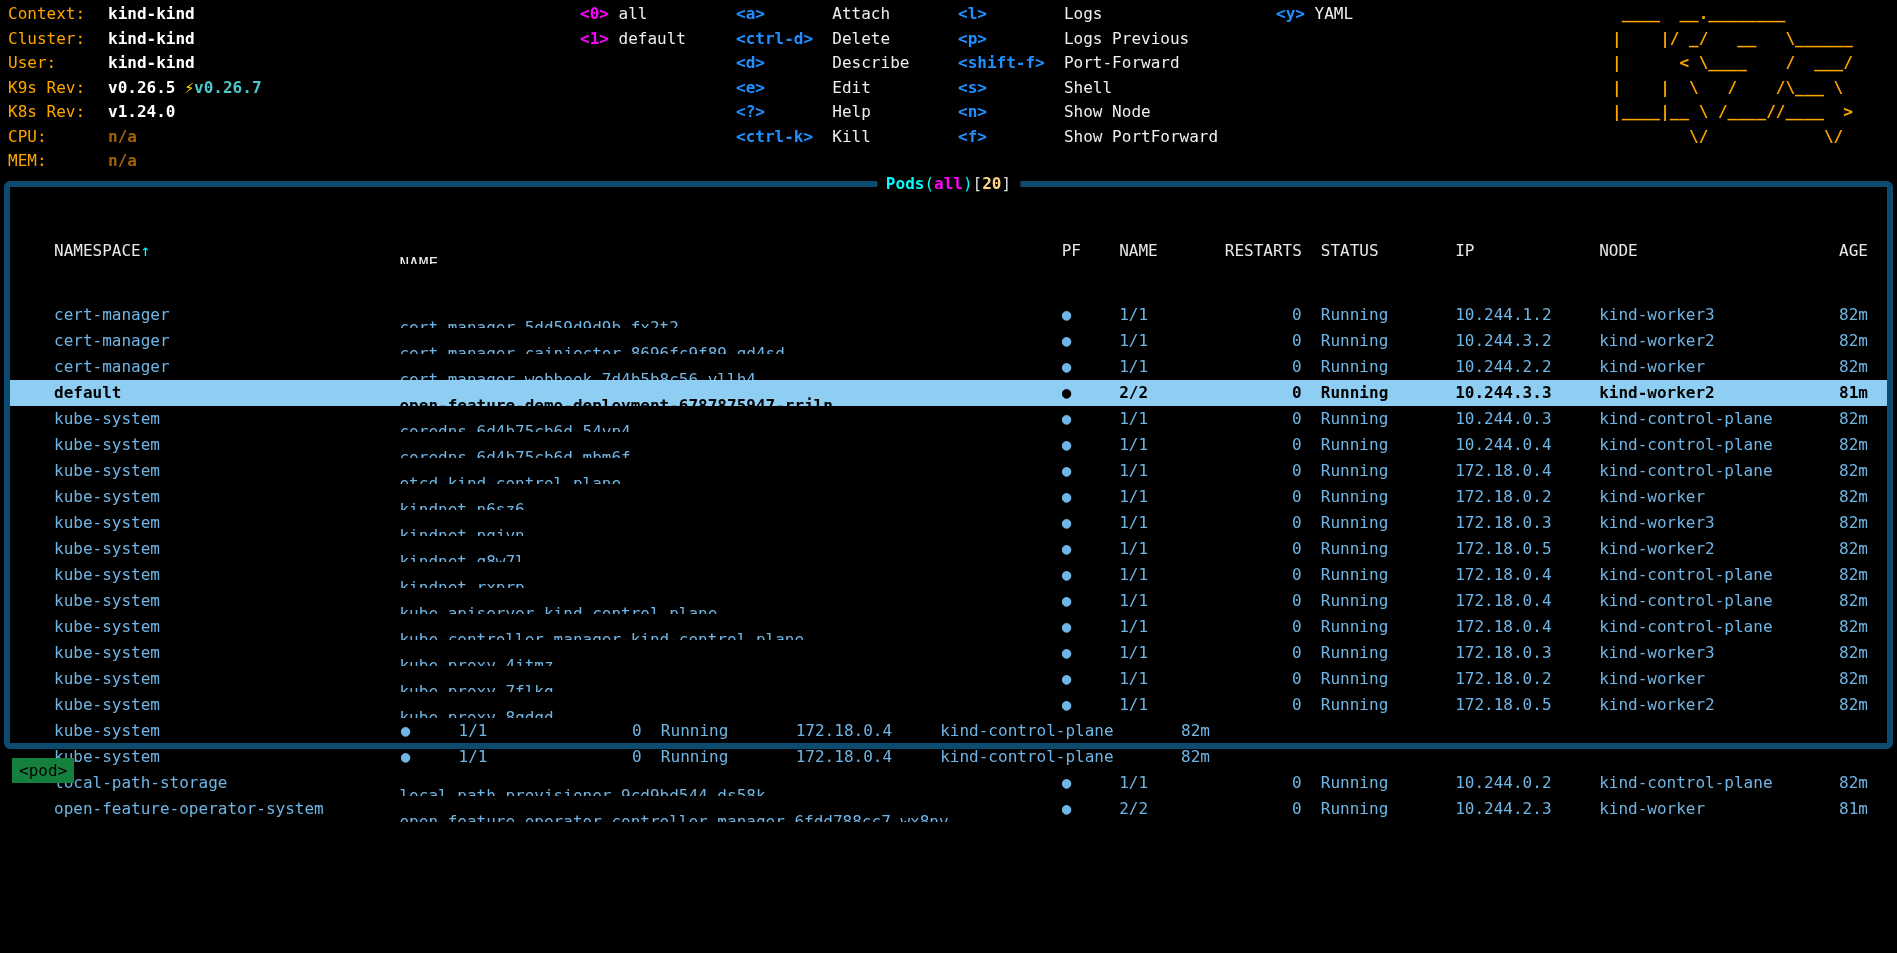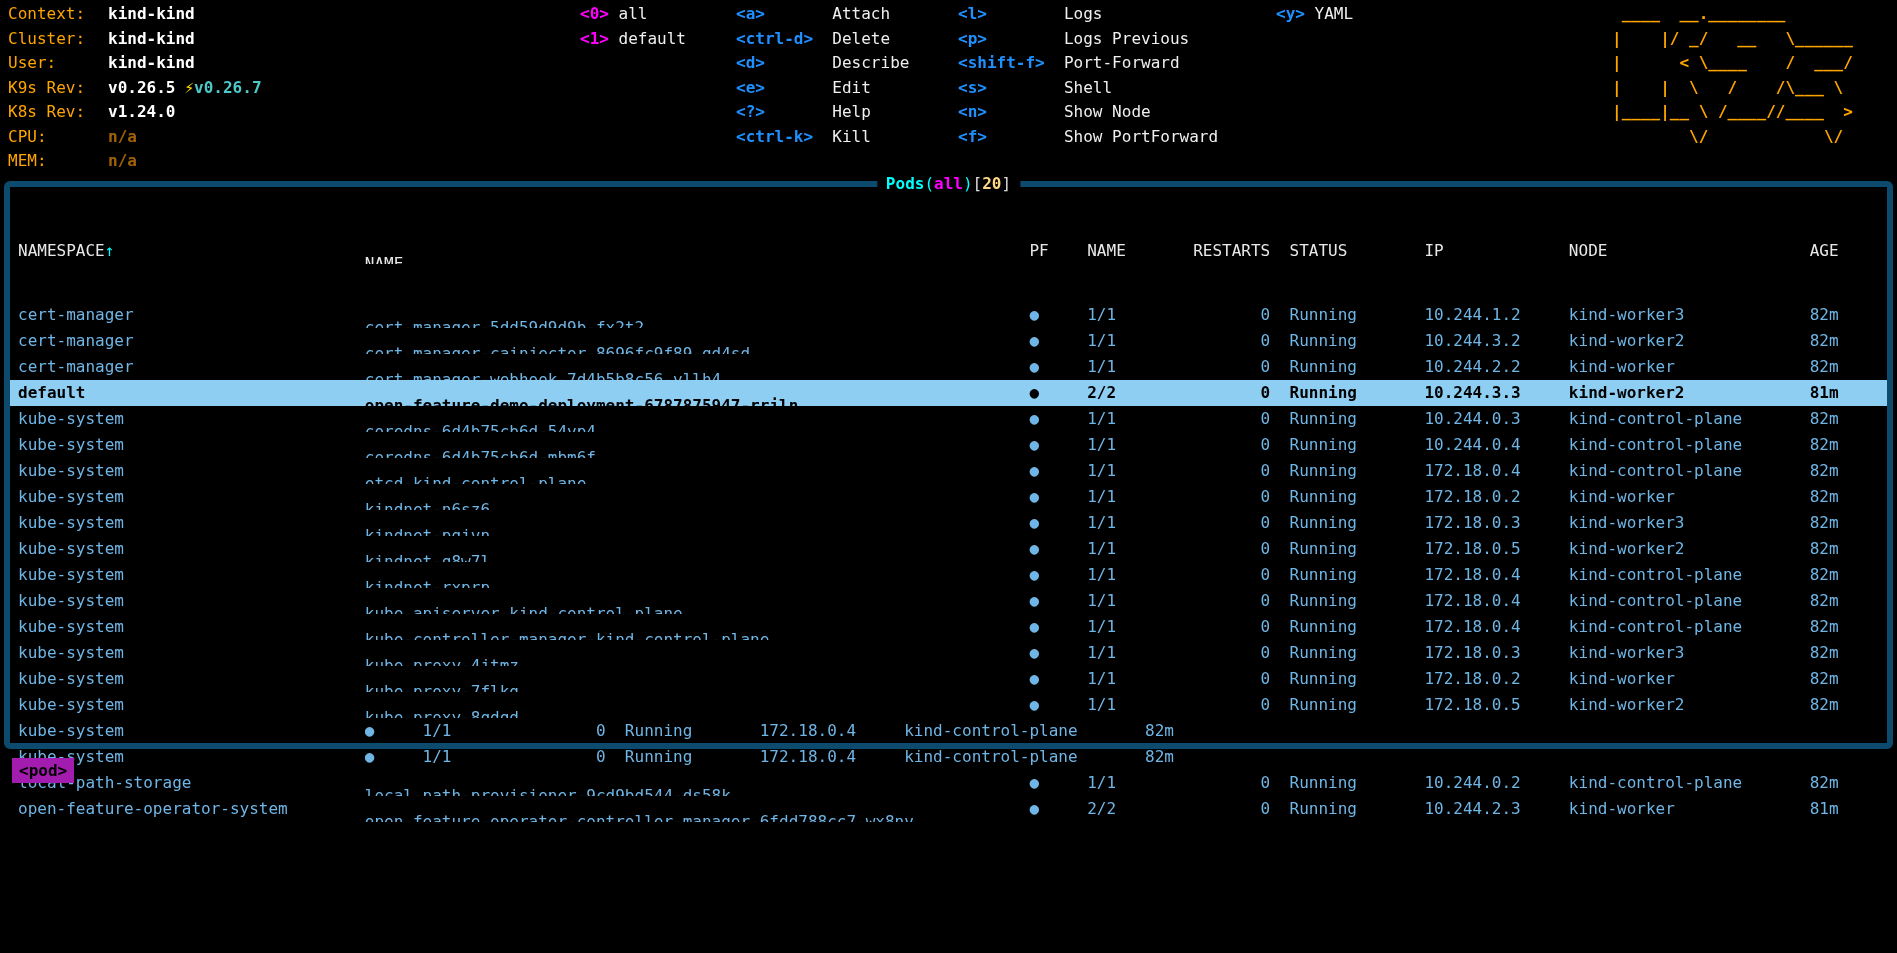--- a/index.html
+++ b/index.html
@@ -48,30 +48,30 @@
   .ti-par { color:#00ffff; font-weight:400; }
   .ti-scope { color:#ff00ff; font-weight:700; }
   .ti-brk { color:#dcdcdc; font-weight:400; }
   .ti-count { color:#ffd787; font-weight:700; }
 
   .table { position:absolute; left:0; top:13px; width:100%; }
   .trow { display:flex; height:26px; line-height:26px; padding-left:8px; color:#6fb5e5; }
   .trow.head { color:#e8e8e8; }
   .trow.selected { background:#8dcef2; color:#000; font-weight:700; }
   .sort-arrow { color:#00ffff; }
-  .c-namespace { width:36ch; } .c-name { width:69ch;margin-top:13px; } .c-pf { width:6ch; }
+  .c-namespace { width:36ch;margin-left:36px; } .c-name { width:69ch;margin-top:13px; } .c-pf { width:6ch; }
   .c-ready { width:11ch; } .c-restarts { width:8ch; text-align:right; }
   .c-status { width:14ch; margin-left:2ch; } .c-ip { width:15ch; }
   .c-node { width:25ch; } .c-age { width:5ch; }
   .trow span { overflow:hidden; }
 
   
   .crumb {
-    position:absolute; left:12px; top:758px; background:#a21caf; color:#000;
-    font-weight:700; padding:2px 7px; line-height:21px;
+    position:absolute; left:12px; top:758px; background:#15803d; color:#000;
+    font-weight:400; padding:2px 7px; line-height:21px;
   }
 </style>
 </head>
 <body>
 
 <div class="screen">
 
   
   <div class="cluster-info"><div class="info-row"><span class="info-label">Context:</span><span class="info-value">kind-kind</span></div><div class="info-row"><span class="info-label">Cluster:</span><span class="info-value">kind-kind</span></div><div class="info-row"><span class="info-label">User:</span><span class="info-value">kind-kind</span></div><div class="info-row"><span class="info-label">K9s Rev:</span><span class="info-value">v0.26.5</span><span class="bolt">⚡</span><span class="upgrade">v0.26.7</span></div><div class="info-row"><span class="info-label">K8s Rev:</span><span class="info-value">v1.24.0</span></div><div class="info-row"><span class="info-label">CPU:</span><span class="info-value na">n/a</span></div><div class="info-row"><span class="info-label">MEM:</span><span class="info-value na">n/a</span></div></div>
 

